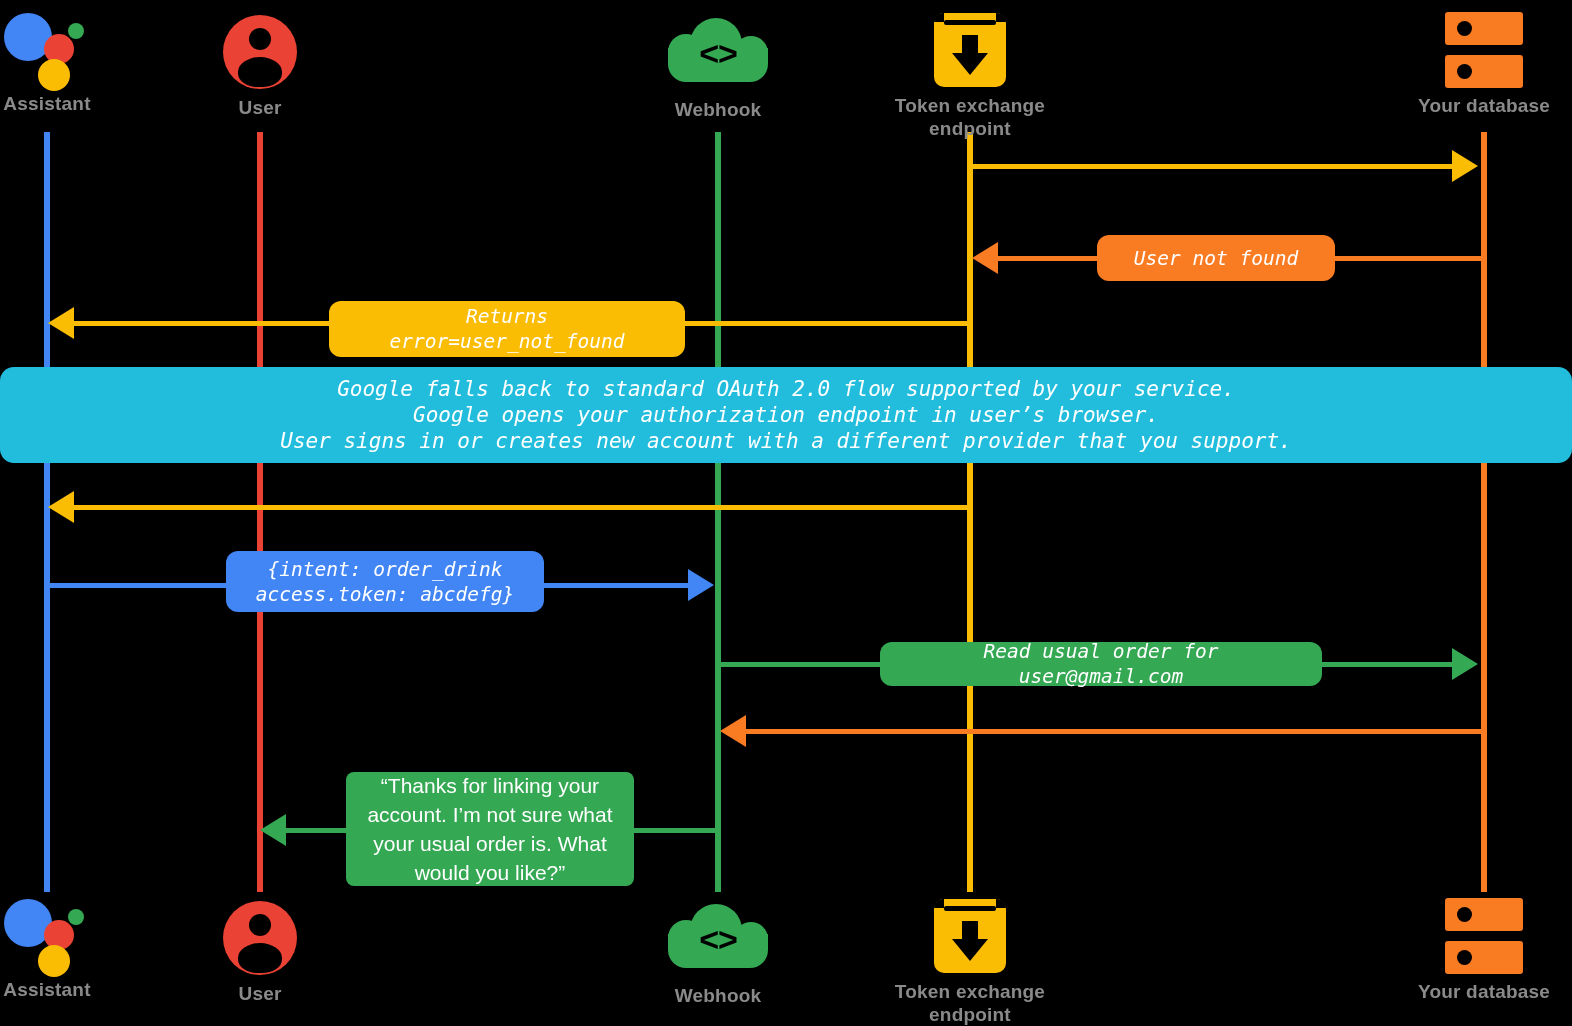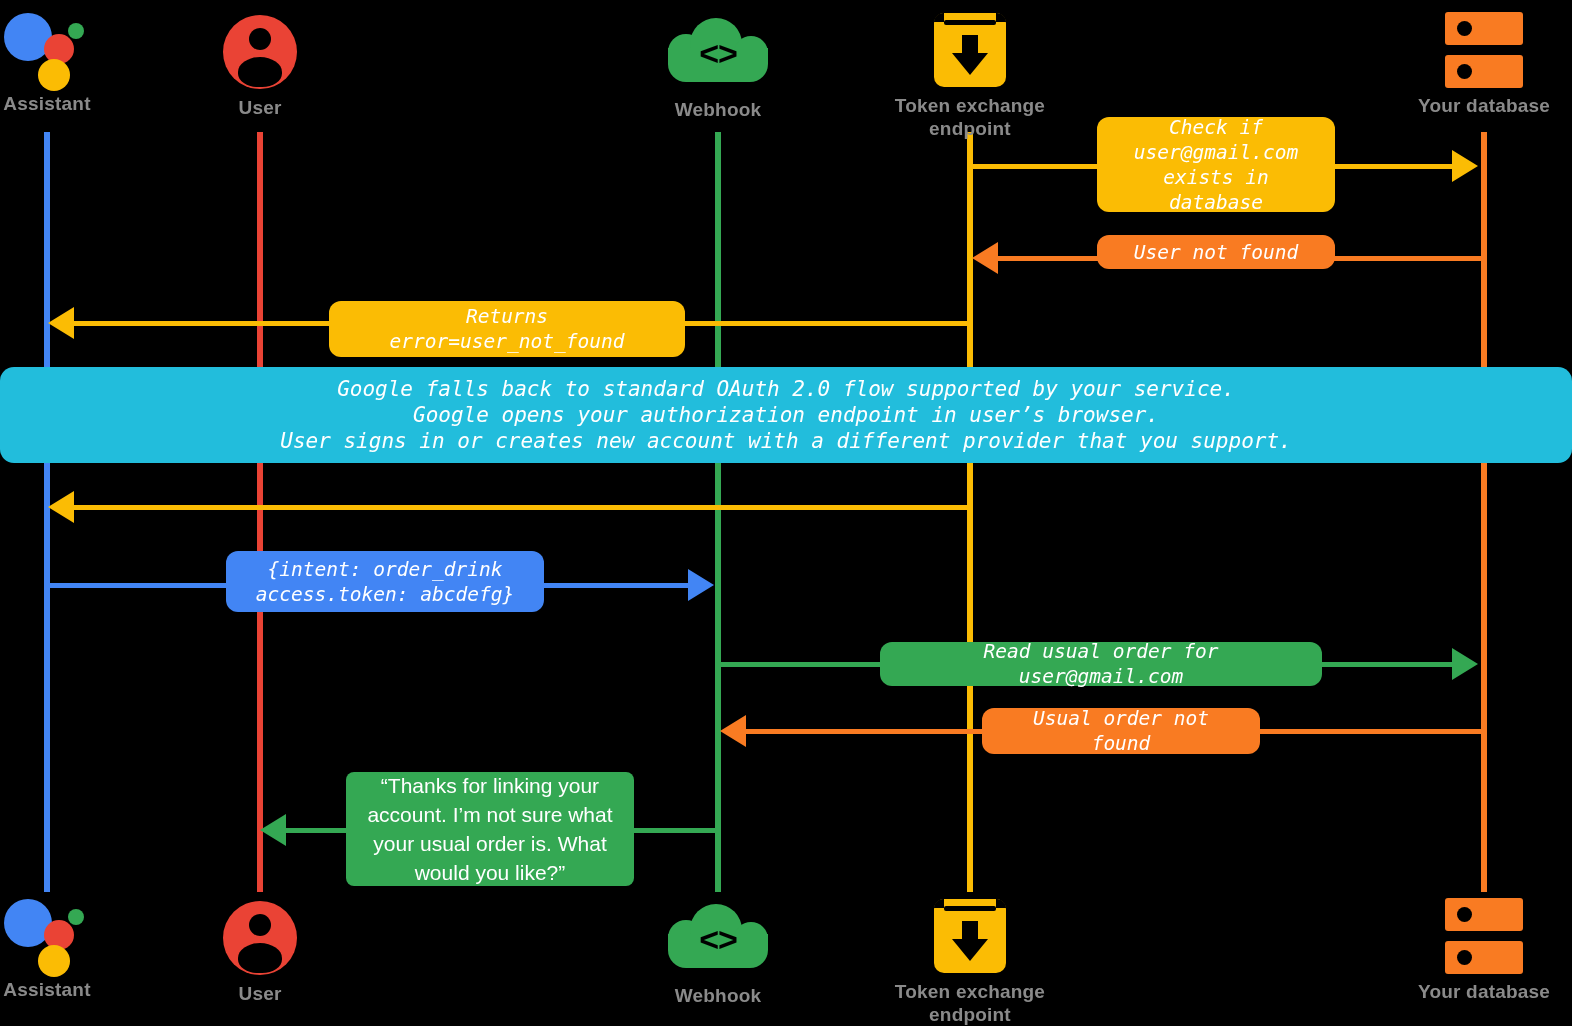--- a/index.html
+++ b/index.html
@@ -312,27 +312,24 @@
           <span class="dot top"></span>
         <span class="slab bot"></span>
           <span class="dot bot"></span>
       </div>
     </div>
     <div class="actor-label">Your database</div>
   </div>
 
   <div class="msg-line" style="left:970px; top:164px; width:500px; background:#FBBC04;"></div>
   <div class="arrow-head right" style="left:1452px; top:150px; border-left:26px solid #FBBC04;"></div>
-  <div class="msg-box" style="left:1097px; top:117px; width:238px; height:95px; background:#FBBC04;">Check if
-user@gmail.com
-exists in database</div>
 
   <div class="msg-line" style="left:990px; top:256px; width:494px; background:#F97B22;"></div>
   <div class="arrow-head left" style="left:972px; top:242px; border-right:26px solid #F97B22;"></div>
-  <div class="msg-box" style="left:1097px; top:235px; width:238px; height:34px; background:#F97B22;text-align:center;">User not found</div>
+  <div class="msg-box" style="left:1097px; top:235px; width:238px; height:46px; background:#F97B22;text-align:center;">User not found</div>
 
   <div class="msg-line" style="left:66px; top:321px; width:906px; background:#FBBC04;"></div>
   <div class="arrow-head left" style="left:48px; top:307px; border-right:26px solid #FBBC04;"></div>
   <div class="msg-box" style="left:329px; top:301px; width:356px; height:56px; background:#FBBC04;">Returns error=user_not_found</div>
 
   <div class="banner" style="left:0px; top:367px; width:1572px; height:96px; background:#22BDDC;">
     <div>Google falls back to standard OAuth 2.0 flow supported by your service.</div>
     <div>Google opens your authorization endpoint in user’s browser.</div>
     <div>User signs in or creates new account with a different provider that you support.</div>
   </div>
@@ -344,21 +341,20 @@
   <div class="arrow-head right" style="left:688px; top:569px; border-left:26px solid #4285F4;"></div>
   <div class="msg-box" style="left:226px; top:551px; width:318px; height:61px; background:#4285F4;">{intent: order_drink
 access.token: abcdefg}</div>
 
   <div class="msg-line" style="left:718px; top:662px; width:752px; background:#34A853;"></div>
   <div class="arrow-head right" style="left:1452px; top:648px; border-left:26px solid #34A853;"></div>
   <div class="msg-box" style="left:880px; top:642px; width:442px; height:44px; background:#34A853;">Read usual order for user@gmail.com</div>
 
   <div class="msg-line" style="left:738px; top:729px; width:746px; background:#F97B22;"></div>
   <div class="arrow-head left" style="left:720px; top:715px; border-right:26px solid #F97B22;"></div>
-  <div class="msg-box" style="left:982px; top:708px; width:278px; height:46px; background:#F97B22;">Usual order not found</div>
 
   <div class="msg-line" style="left:278px; top:828px; width:440px; background:#34A853;"></div>
   <div class="arrow-head left" style="left:260px; top:814px; border-right:26px solid #34A853;"></div>
   <div class="msg-box prose" style="left:346px; top:772px; width:288px; height:114px; background:#34A853;border-radius:8px;">“Thanks for linking your account. I’m not sure what your usual order is. What would you like?”</div>
 
   <div class="actor" style="left:-63px; top:890px;">
     <div class="icon-wrap">
       <div class="assistant-icon">
         <i class="ai-blue"></i>
           <i class="ai-red"></i>

